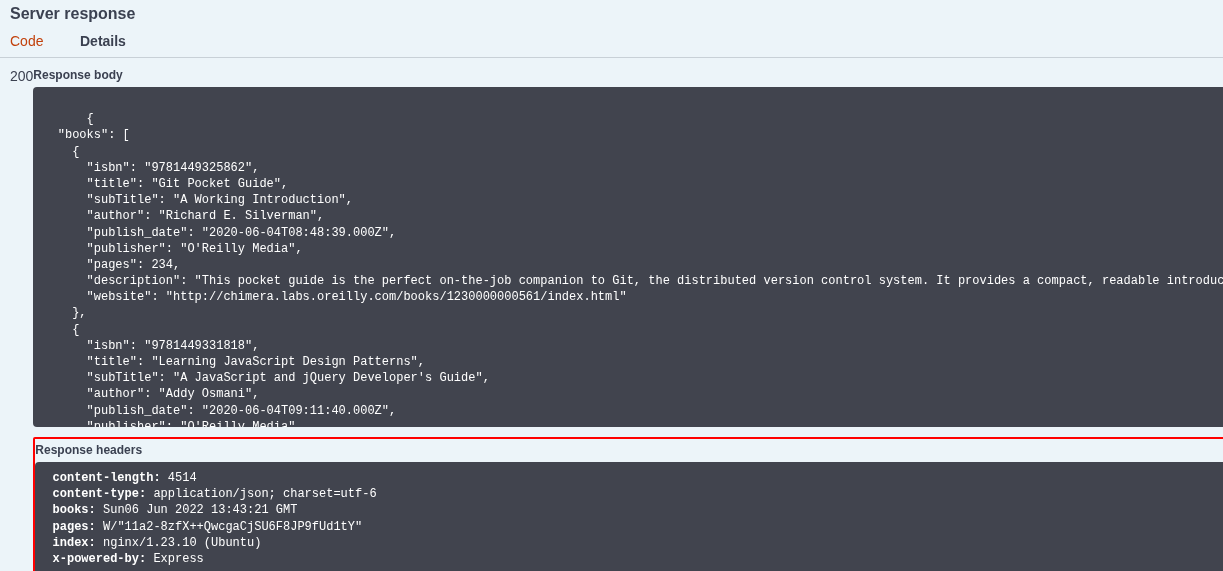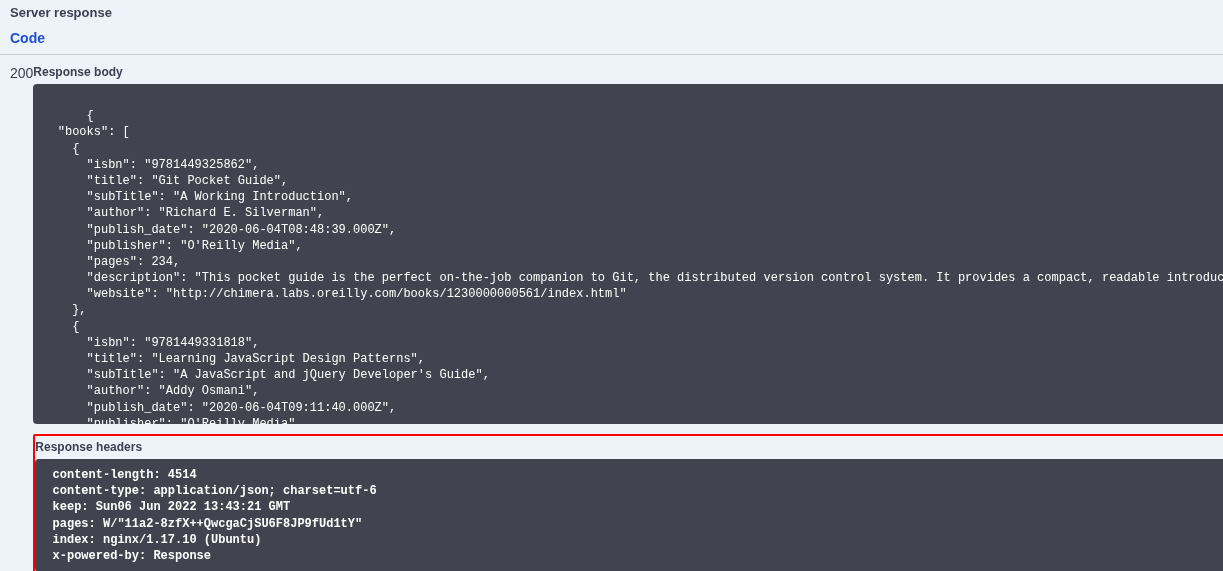--- a/index.html
+++ b/index.html
@@ -11,33 +11,33 @@
       font-family: -apple-system, BlinkMacSystemFont, "Segoe UI", Helvetica, Arial, sans-serif;
       background: #ecf4f9;
       color: #3b4151;
       font-size: 14px;
       width: 1223px;
       height: 571px;
       overflow: hidden;
     }
     .section-header {
       padding: 5px 10px;
-      font-size: 13px;
+      font-size: 16px;
       font-weight: 600;
     }
     .col-row {
       display: flex;
       border-bottom: 1px solid rgba(59,65,81,0.2);
       padding: 5px 10px 8px 10px;
     }
     .col-code {
       width: 70px;
       font-size: 14px;
-      font-weight: 700;
-      color: #1d4ed8;
+      font-weight: 400;
+      color: #c2410c;
     }
     .col-details {
       flex: 1;
       font-size: 14px;
       font-weight: 600;
     }
     .data-row {
       display: flex;
       padding: 10px 10px 10px 10px;
     }
@@ -82,29 +82,30 @@
       background: #41444e;
       color: #fff;
       font-family: Consolas, Monaco, "Courier New", monospace;
       font-size: 12px;
       padding: 8px 10px;
       border-radius: 4px;
       white-space: pre;
       line-height: 1.35;
     }
     .headers-block .hname { font-weight: 700; }
-    .headers-block .hval { font-weight: 700; text-align: center; }
+    .headers-block .hval { font-weight: 400; text-align: center; }
   </style>
 </head>
 <body>
 
 <div class="section-header">Server response</div>
 
 <div class="col-row">
   <div class="col-code">Code</div>
+  <div class="col-details">Details</div>
 </div>
 
 <div class="data-row">
   <div class="status-code">200</div>
   <div class="details-col">
     <div class="sub-label">Response body</div>
     <div class="code-block response-body-block">
       <span>{
   "books": [
     {
@@ -129,19 +130,19 @@
       "description": "With Learning JavaScript Design Patterns, you'll learn how to write beautiful, structured, and maintainable JavaScript by applying classical and modern design patterns to the language. If you want to keep your code efficient, more manageable, and up-to-da",
       "website": "http://www.addyosmani.com/resources/essentialjsdesignpatterns/book/"
     },
     {</span>
       
     </div>
     <div class="headers-container">
       <div class="sub-label" style="padding-left:0;">Response headers</div>
       <div class="headers-block" id="headers-block"> <span class="hname">content-length: </span><span class="hval">4514 </span>
  <span class="hname">content-type: </span><span class="hval">application/json; charset=utf-6 </span>
- <span class="hname">keep: </span><span class="hval">Sun06 Jun 2022 13:43:21 GMT </span>
+ <span class="hname">books: </span><span class="hval">Sun06 Jun 2022 13:43:21 GMT </span>
  <span class="hname">pages: </span><span class="hval">W/"11a2-8zfX++QwcgaCjSU6F8JP9fUd1tY" </span>
- <span class="hname">index: </span><span class="hval">nginx/1.17.10 (Ubuntu) </span>
- <span class="hname">x-powered-by: </span><span class="hval">Response </span></div>
+ <span class="hname">index: </span><span class="hval">nginx/1.23.10 (Ubuntu) </span>
+ <span class="hname">x-powered-by: </span><span class="hval">Express </span></div>
     </div>
   </div>
 </div>
 
 </body></html>

